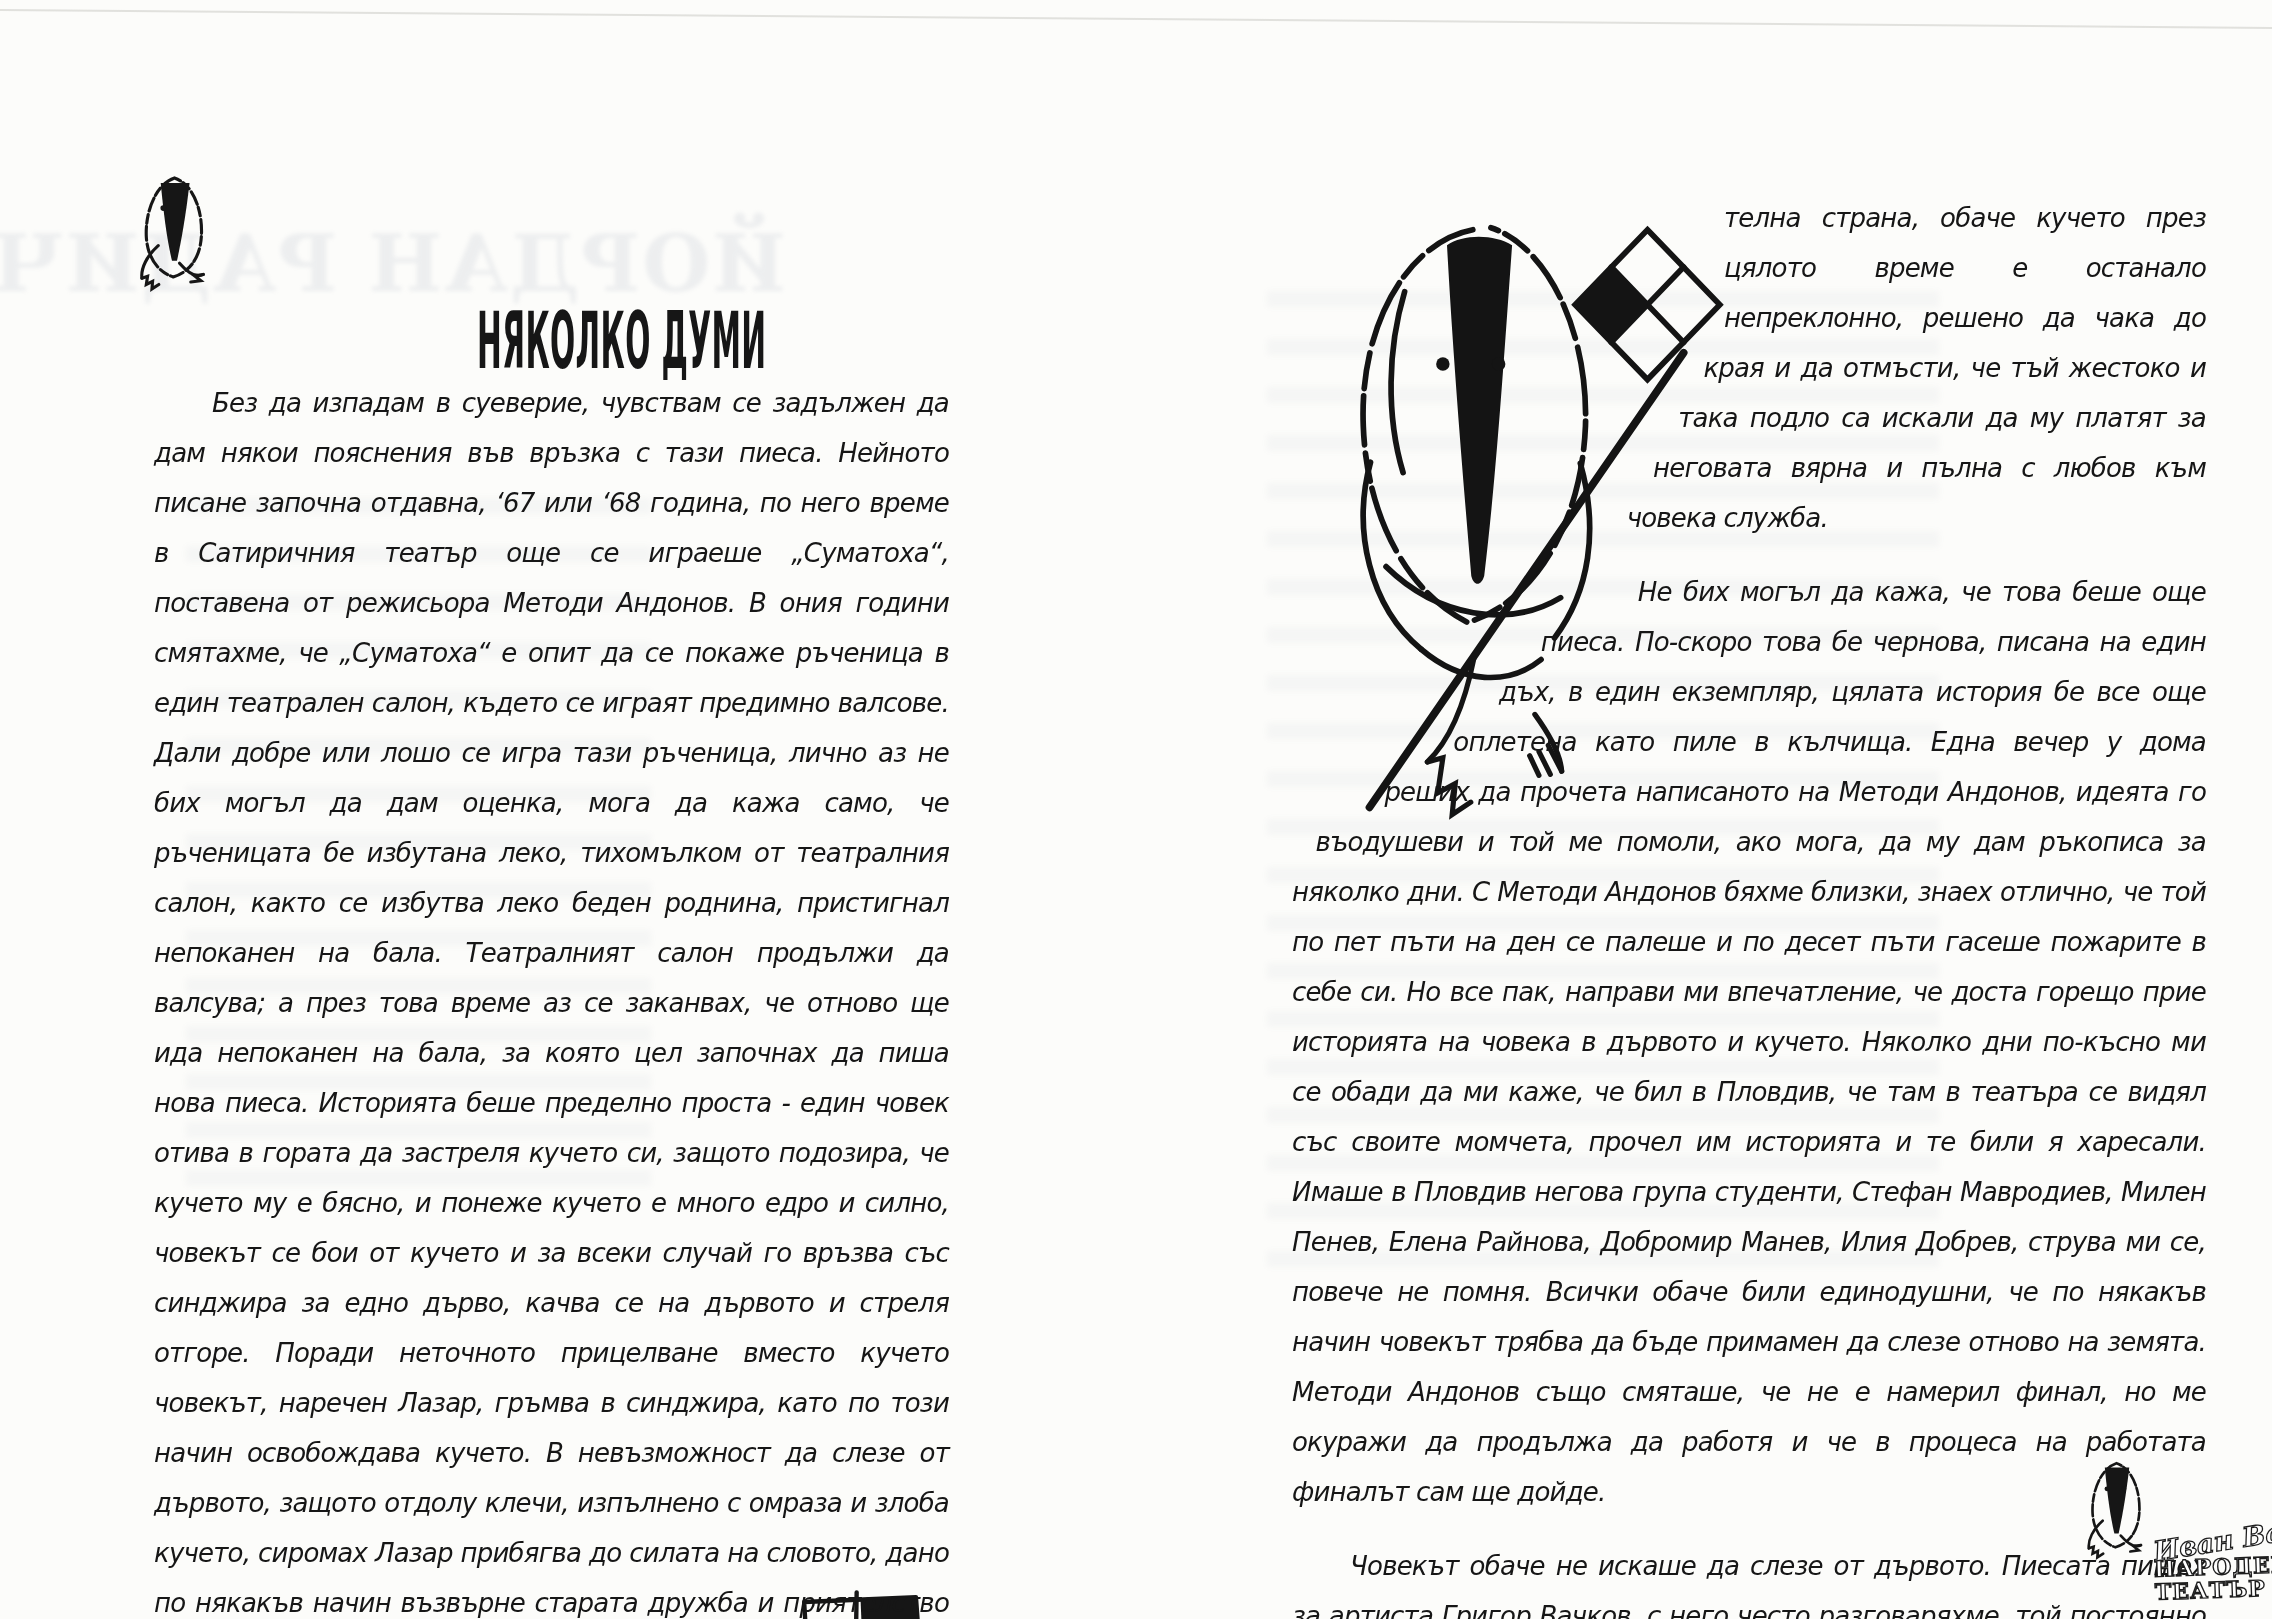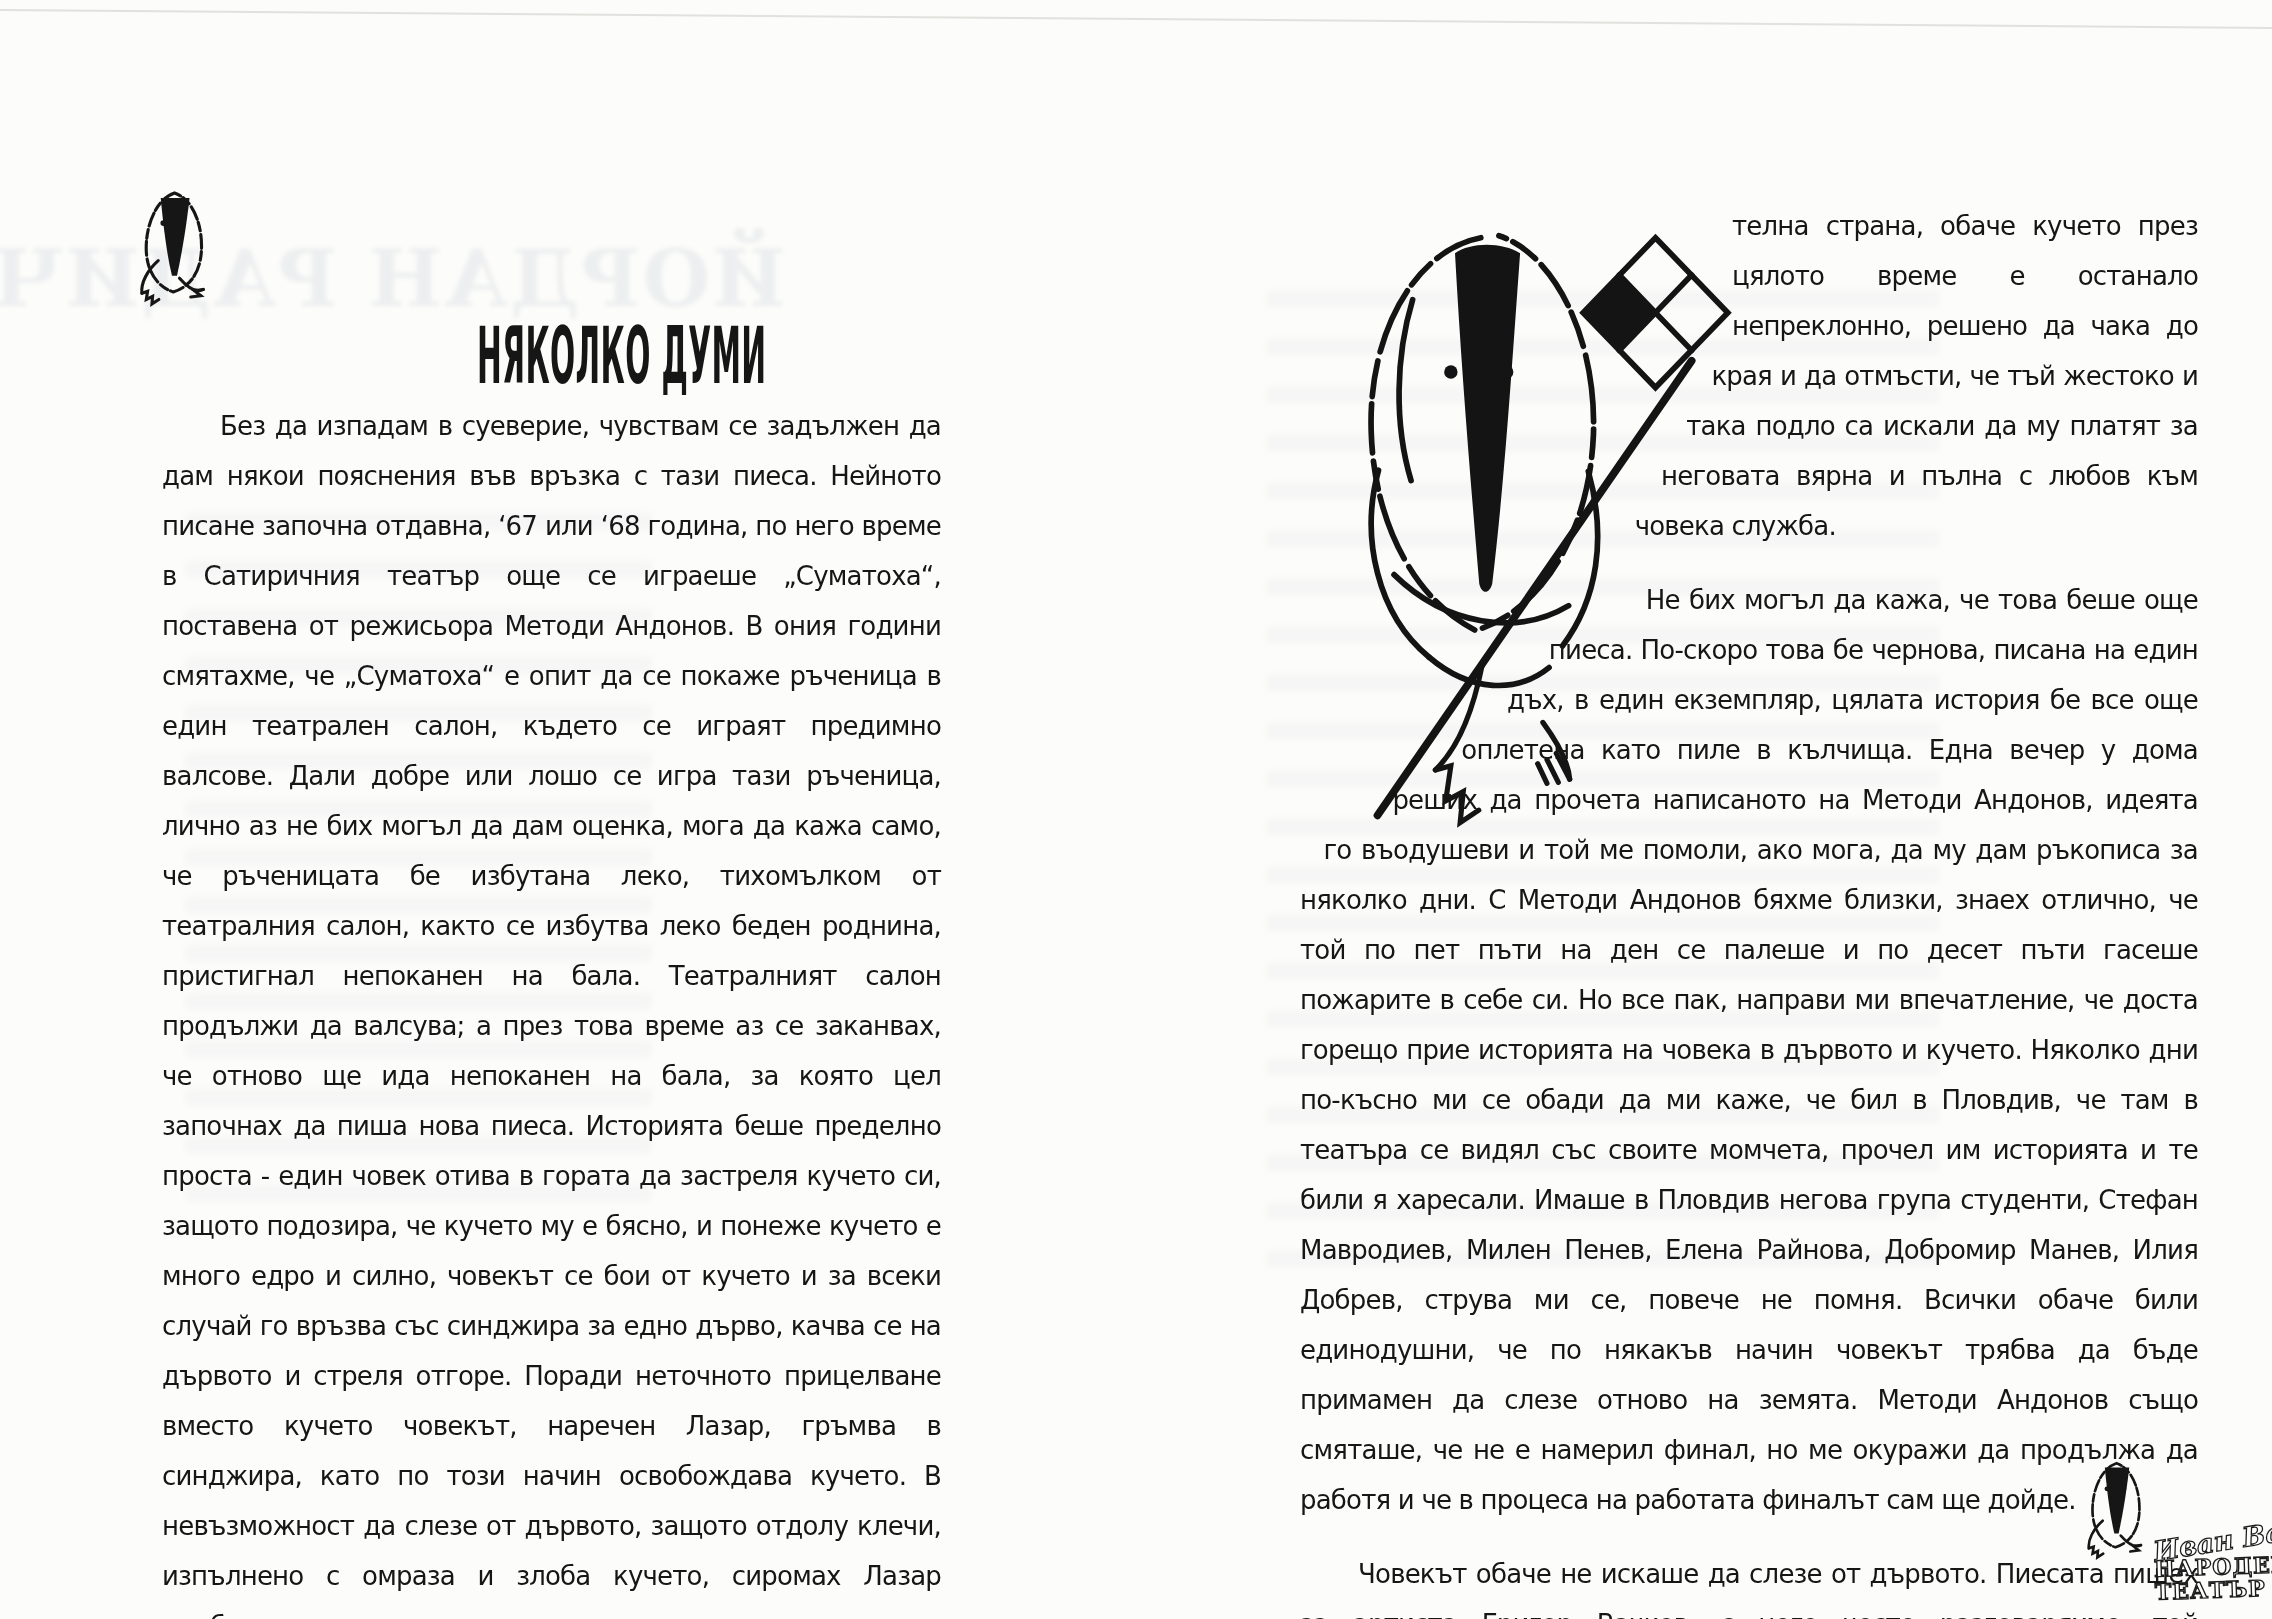--- a/index.html
+++ b/index.html
@@ -3,21 +3,21 @@
 <meta charset="utf-8">
 <style>
   html,body{margin:0;padding:0;background:#e8e8e6;}
   .spread{
     position:relative; width:2273px; height:1620px;
     background:#fcfcfa; overflow:hidden;
     font-family:"DejaVu Sans", sans-serif; color:#161616;
   }
   .scan-edge{position:absolute; top:17.6px; left:-10.3px; width:2296px; height:2.1px;
     background:#d9d9d6; transform:rotate(0.45deg); opacity:.8;}
-  .page{position:absolute; top:16px; height:1417px;padding-left:40px;}
+  .page{position:absolute; top:1px; height:1417px;padding-left:40px;}
   .page-left{left:0; width:1136px;}
   .page-right{left:1136px; width:1136px;}
 
   
   .ghost-title{
     position:absolute; left:269px; top:217px; width:517px;
     font-family:"DejaVu Serif", serif; font-weight:bold; font-size:78px;
     letter-spacing:2.1px; color:#9aa3b5; opacity:.15; filter:blur(2.1px);
     transform:scaleX(-1); white-space:nowrap;
   }
@@ -31,21 +31,21 @@
     font-size:78px; font-weight:bold; letter-spacing:1px; white-space:nowrap;
     transform:scaleX(0.38); transform-origin:left top;
   }
 
   .bodytext{
     font-size:26px; line-height:50px; letter-spacing:-0.8px;
     text-align:justify;
   }
   .left-body{position:absolute; left:145px; top:368px; width:813px;}
   .right-body{position:absolute; left:1283px; top:184px; width:932px;}
-  .para{margin:17px; text-indent:58px;}
+  .para{margin:9px; text-indent:58px;font-style:italic;}
   .para.cont{text-indent:0;}
   .para + .para{margin-top:24px;}
 
   .tree-float{
     float:right; width:243px; height:497px; margin:3.1px 0 0 17.6px;
     shape-outside:polygon(91px 0, 243px 0, 243px 497px, 7.8px 497px, 57px 248px);
   }
   .tree-float svg{width:243px; height:497px; display:block;}
 
   .owl-float{

